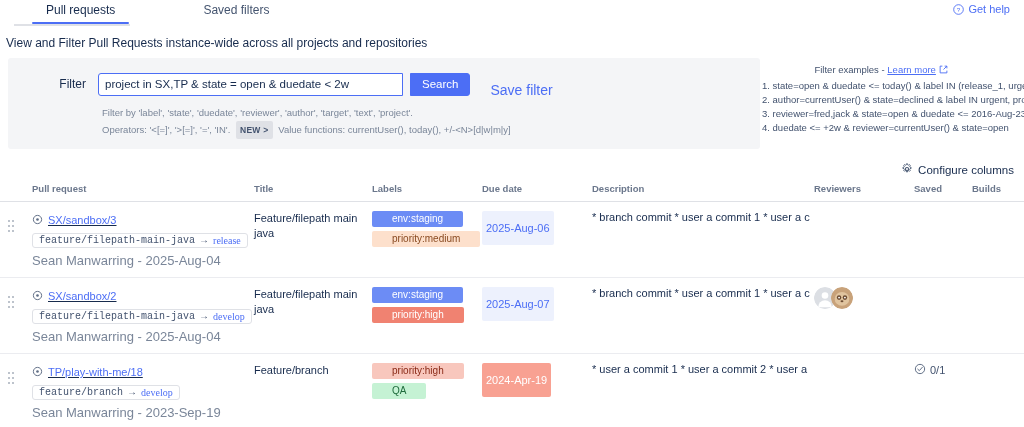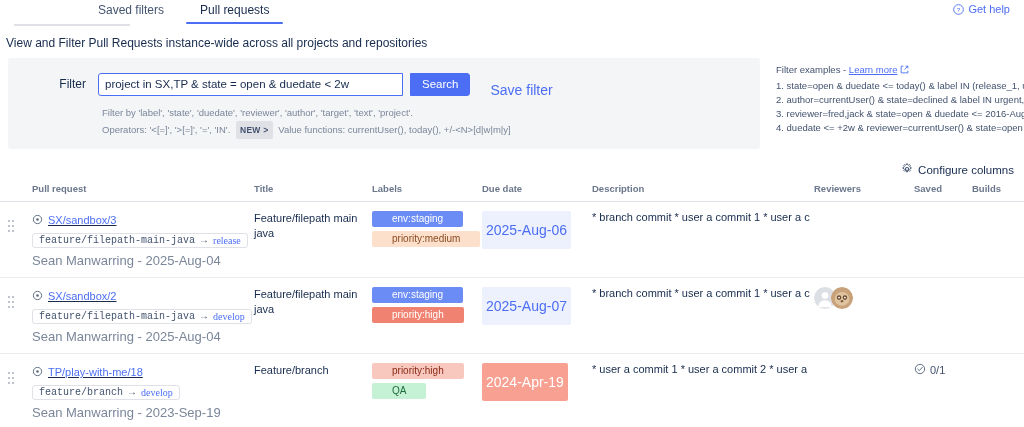--- a/index.html
+++ b/index.html
@@ -124,23 +124,24 @@
     font-size: 8.5px;
     font-weight: bold;
     padding: 1px 4px;
     border-radius: 2px;
     margin: 0 3px;
     letter-spacing: .3px;
   }
 
   
   .examples {
-    margin-left: 16px;
+    margin-left: 2px;
     padding-top: 6px;
     width: 238px;
+    text-align: center;
   }
   .extitle { font-size: 9.5px; color: #42526e; margin-bottom: 4px; }
   .exlink { color: #4c6ef5; text-decoration: underline; cursor: pointer; }
   .exitem { font-size: 9.5px; color: #42526e; line-height: 14px; white-space: nowrap; }
 
   
   .configrow {
     display: flex; justify-content: flex-end;
     padding: 14px 10px 6px 0;
   }
@@ -223,44 +224,44 @@
     line-height: 14px;
     white-space: nowrap;
   }
   .lbl-row { line-height: 0; }
   .lbl.blue   { background: #6c8cf5; color: #ffffff; }
   .lbl.peach  { background: #fde0cc; color: #8a4b22; }
   .lbl.red    { background: #f08271; color: #ffffff; }
   .lbl.green  { background: #c5f2d4; color: #1f6b3c; }
   .lbl.pink   { background: #f8c7bd; color: #8a2a17; }
 
-  .due { display:inline-block; font-size: 14px; padding: 11px 4px; border-radius: 2px; }
+  .due { display:inline-block; font-size: 11px; padding: 11px 4px; border-radius: 2px; }
   .due.soft { background: #edf1fd; color: #4c6ef5; }
   .due.overlite { background: #f8a192; color: #ffffff; }
 
   .desc { font-size: 11px; color: #172b4d; white-space: nowrap; overflow: hidden; }
 
   .avatars { display: flex; align-items: center; }
   .av { width: 22px; height: 22px; border-radius: 50%; overflow:hidden; position: relative; }
   .av + .av { margin-left: -5px; }
 
   .tasks { display: flex; align-items: center; gap: 4px; font-size: 11px; color: #42526e; }
 </style>
 </head>
 <body>
 
 <div class="page">
 
   <div class="tabbar">
     <div class="tabline"></div>
+    <div class="tab active">
+      <span>Pull requests</span>
+    </div>
     <div class="tab" style="margin-left:52px;">
       <span>Saved filters</span>
-    </div>
-    <div class="tab active">
-      <span>Pull requests</span>
     </div>
     <div class="gethelp">
       <span>
         <svg width="11" height="11" viewBox="0 0 16 16">
             <circle cx="8" cy="8" r="7" fill="none" stroke="#4c6ef5" stroke-width="1.3"></circle>
             <text x="8" y="11.5" font-size="9" fill="#4c6ef5" text-anchor="middle" font-family="Liberation Sans, sans-serif">?</text>
           </svg>
       </span>
       <span>Get help</span>
     </div>

